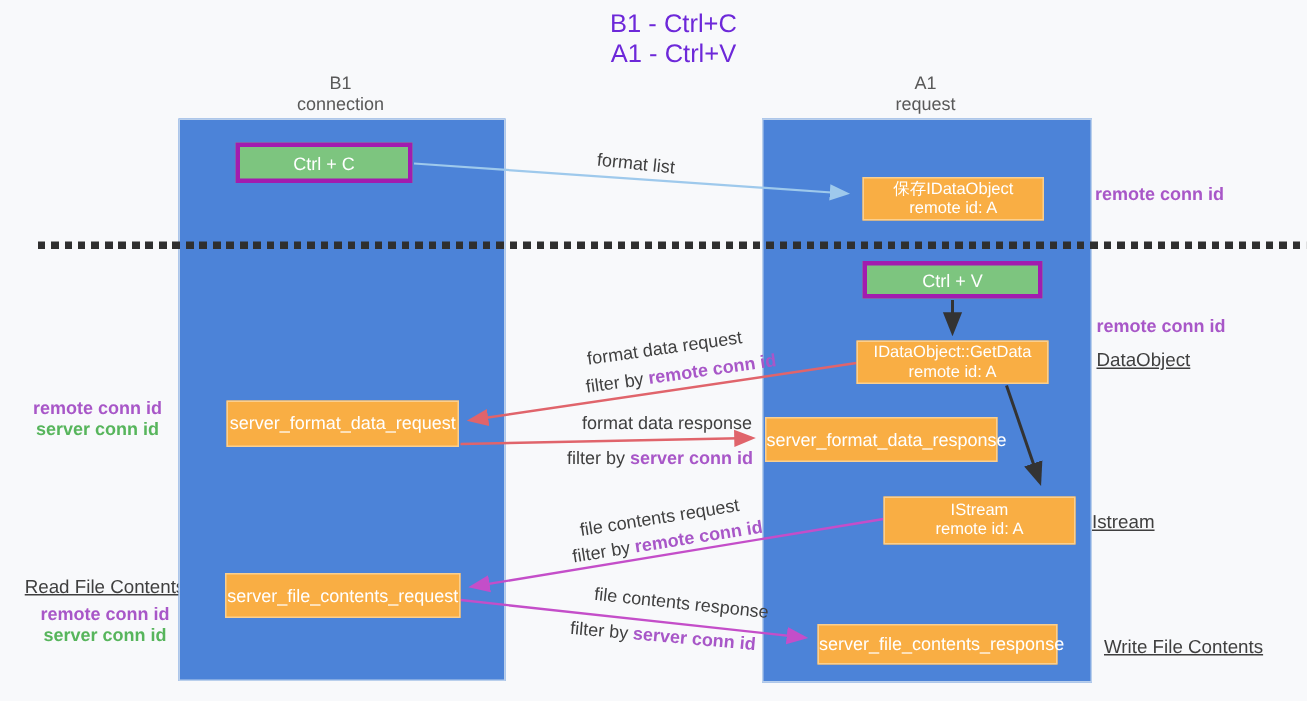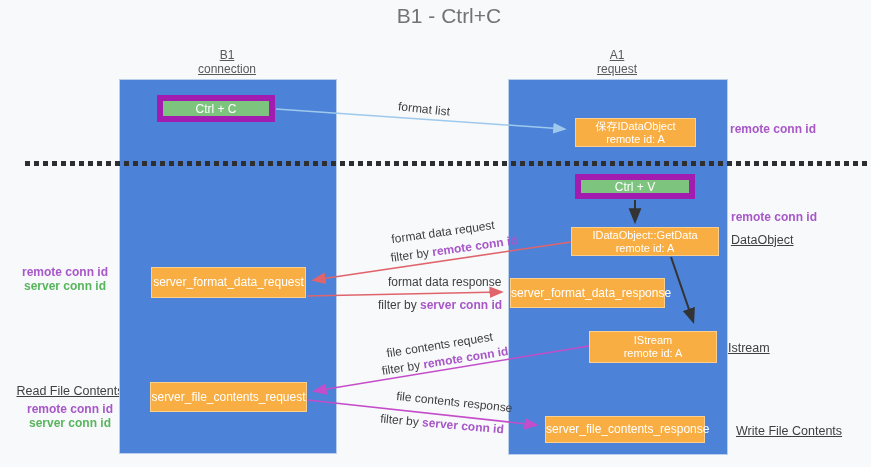--- a/index.html
+++ b/index.html
@@ -1,48 +1,49 @@
 <!DOCTYPE html>
 <html><head>
 <meta charset="utf-8">
 <style>
   html,body{margin:0;padding:0;background:#f8f9fb;}
   .stage{position:relative;width:871px;height:467px;overflow:hidden;
          font-family:"Liberation Sans",sans-serif;background:#f8f9fb;}
   .abs{position:absolute;}
-  .title{left:349px;top:6px;width:200px;text-align:center;font-size:21px;
-         color:#737373;line-height:20px;z-index:6;}
+  .title{left:349px;top:6px;width:200px;text-align:center;font-size:17px;
+         color:#6d28d9;line-height:20px;z-index:6;}
   .lane-header{top:48px;text-align:center;font-size:12px;color:#595959;
-               line-height:14px;z-index:6;text-decoration:underline;}
+               line-height:14px;z-index:6;}
   .lane{top:79px;background:#4c83d8;border:1px solid #b9cfec;z-index:1;}
   .lane-left{left:119px;width:216px;height:373px;}
   .lane-right{left:508px;width:218px;height:374px;}
   .dashline{left:25px;top:161px;width:846px;height:5px;z-index:4;
     background:repeating-linear-gradient(90deg,#2f2f2f 0 5px,transparent 5px 9px);}
   .node{z-index:5;color:#ffffff;text-align:center;display:flex;
         flex-direction:column;justify-content:center;box-sizing:border-box;}
-  .node-green{background:#7dc57f;border:6px solid #a21caf;font-size:12px;}
+  .node-green{background:#7dc57f;border:3px solid #a21caf;font-size:12px;}
   .node-orange{background:#f9ae44;border:1px solid #fbcf8e;font-size:11px;line-height:13px;}
   .node-orange.single{font-size:12px;}
   .flow-label{z-index:6;font-size:12px;color:#3f3f3f;white-space:nowrap;}
   .filter-key{font-weight:bold;}
   .purple{color:#a857c8;font-weight:bold;}
   .greentxt{color:#57b55c;font-weight:bold;}
   .side-label{z-index:6;font-size:12px;white-space:nowrap;}
   .side-black{color:#3f3f3f;font-size:12.5px;text-decoration:underline;}
   .side-group{line-height:14px;text-align:center;font-size:12px;}
   svg.arrows{position:absolute;left:0;top:0;z-index:3;pointer-events:none;}
 </style>
 </head>
 <body>
 
 <div class="stage">
 
   <div class="abs title">
     <div>B1 - Ctrl+C</div>
+    <div>A1 - Ctrl+V</div>
   </div>
 
   <div class="abs lane-header" style="left:119px;width:216px;">
     <div>B1</div>
     <div>connection</div>
   </div>
   <div class="abs lane-header" style="left:508px;width:218px;">
     <div>A1</div>
     <div>request</div>
   </div>
@@ -82,21 +83,21 @@
 
   <div class="abs node node-orange" style="left:575px;top:118px;width:121px;height:29px;">
     <div>保存IDataObject</div>
     <div>remote id: A</div>
   </div>
 
   <div class="abs node node-green" style="left:575px;top:174px;width:120px;height:25px;">
     <div>Ctrl + V</div>
   </div>
 
-  <div class="abs node node-orange" style="left:571px;top:227px;width:148px;height:29px;">
+  <div class="abs node node-orange" style="left:571px;top:227px;width:128px;height:29px;">
     <div>IDataObject::GetData</div>
     <div>remote id: A</div>
   </div>
 
   <div class="abs node node-orange single" style="left:151px;top:267px;width:155px;height:31px;">
     <div>server_format_data_request</div>
   </div>
 
   <div class="abs node node-orange single" style="left:510px;top:278px;width:155px;height:30px;">
     <div>server_format_data_response</div>

